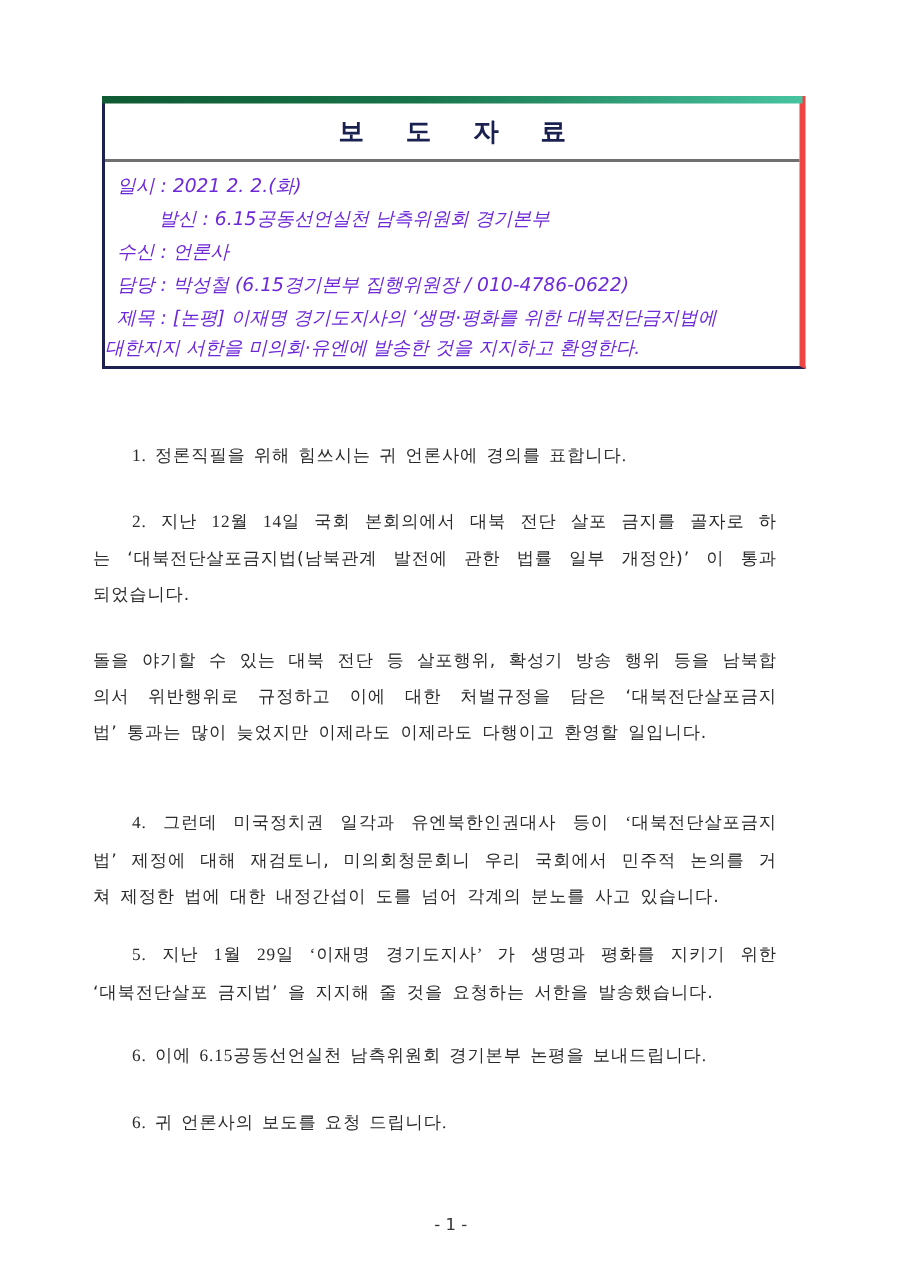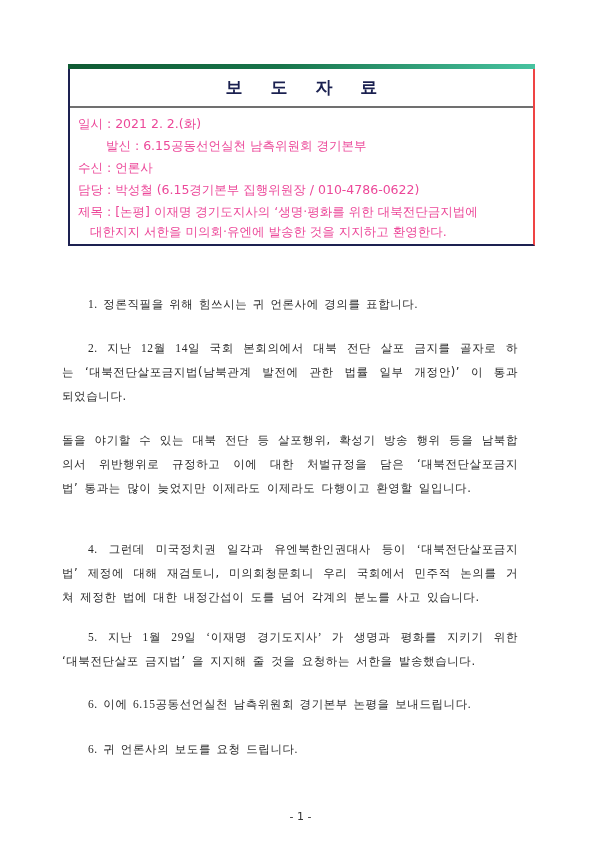--- a/index.html
+++ b/index.html
@@ -1,27 +1,27 @@
 <!DOCTYPE html>
 <html><head>
 <meta charset="utf-8">
 <style>
   html, body { margin: 0; padding: 0; background: #ffffff; }
   body { width: 601px; height: 850px; position: relative; overflow: hidden;
          font-family: "DejaVu Sans", "Liberation Sans", sans-serif; color: #222; }
   .box { position: absolute; left: 68px; top: 64px; width: 463px; height: 180px;
-         border-left: 2px solid #1d2151; border-right: 2px solid #ef4444; border-bottom: 2px solid #1d2151; background:#fff; }
+         border-left: 2px solid #1d2151; border-right: 4px solid #ef4444; border-bottom: 2px solid #1d2151; background:#fff; }
   .box-topbar { position: absolute; left: -2px; top: 0; width: 467px; height: 5px;
          background: linear-gradient(to right, #0f5a33 0%, #17744a 45%, #47c3a0 100%); }
   .box-title { position: absolute; left: 0; top: 5px; width: 100%; height: 37px;
          display: flex; align-items: center; justify-content: center;
          font-size: 17px; font-weight: bold; color: #1a2050; letter-spacing: 11px; padding-left: 11px; box-sizing: border-box; }
   .box-divider { position: absolute; left: 0; top: 42px; width: 100%; height: 2px; background: #707070; }
-  .meta { position: absolute; left: 8px; font-size: 12.5px; color: #ec4899; white-space: nowrap; line-height: 16px; }
-  .meta.title-line2 { left: 20px; }
+  .meta { position: absolute; left: 8px; font-size: 12.5px; color: #6d28d9; white-space: nowrap; line-height: 16px; font-style: italic; }
+  .meta.title-line2 { left: 0; }
   .para { position: absolute; left: 62px; width: 456px; font-size: 11.5px; color: #2a2a2a;
           line-height: 24px; text-align: justify; text-align-last: left; letter-spacing: 0.6px; word-spacing: 2px; }
   .para .line { display: block; text-align: justify; text-align-last: justify; white-space: nowrap; }
   .para .line.last { text-align-last: left; }
   .para .line.ind { padding-left: 26px; font-family: Liberation Serif, serif; }
   .page-num { position: absolute; left: 0; width: 601px; top: 810px; text-align: center; font-size: 11px; color: #333; }
 </style>
 </head>
 <body>
 

